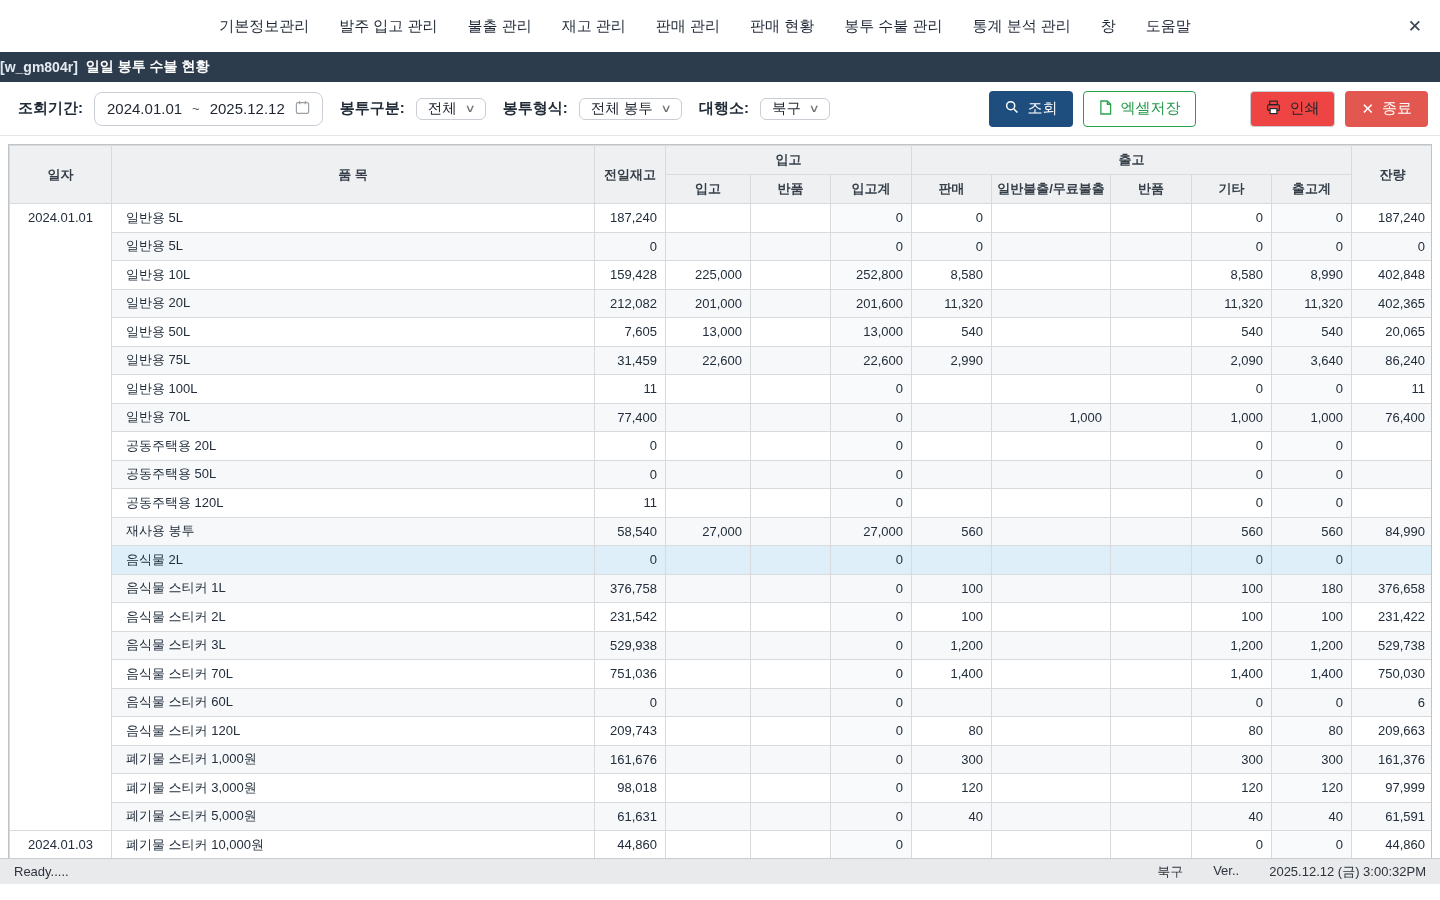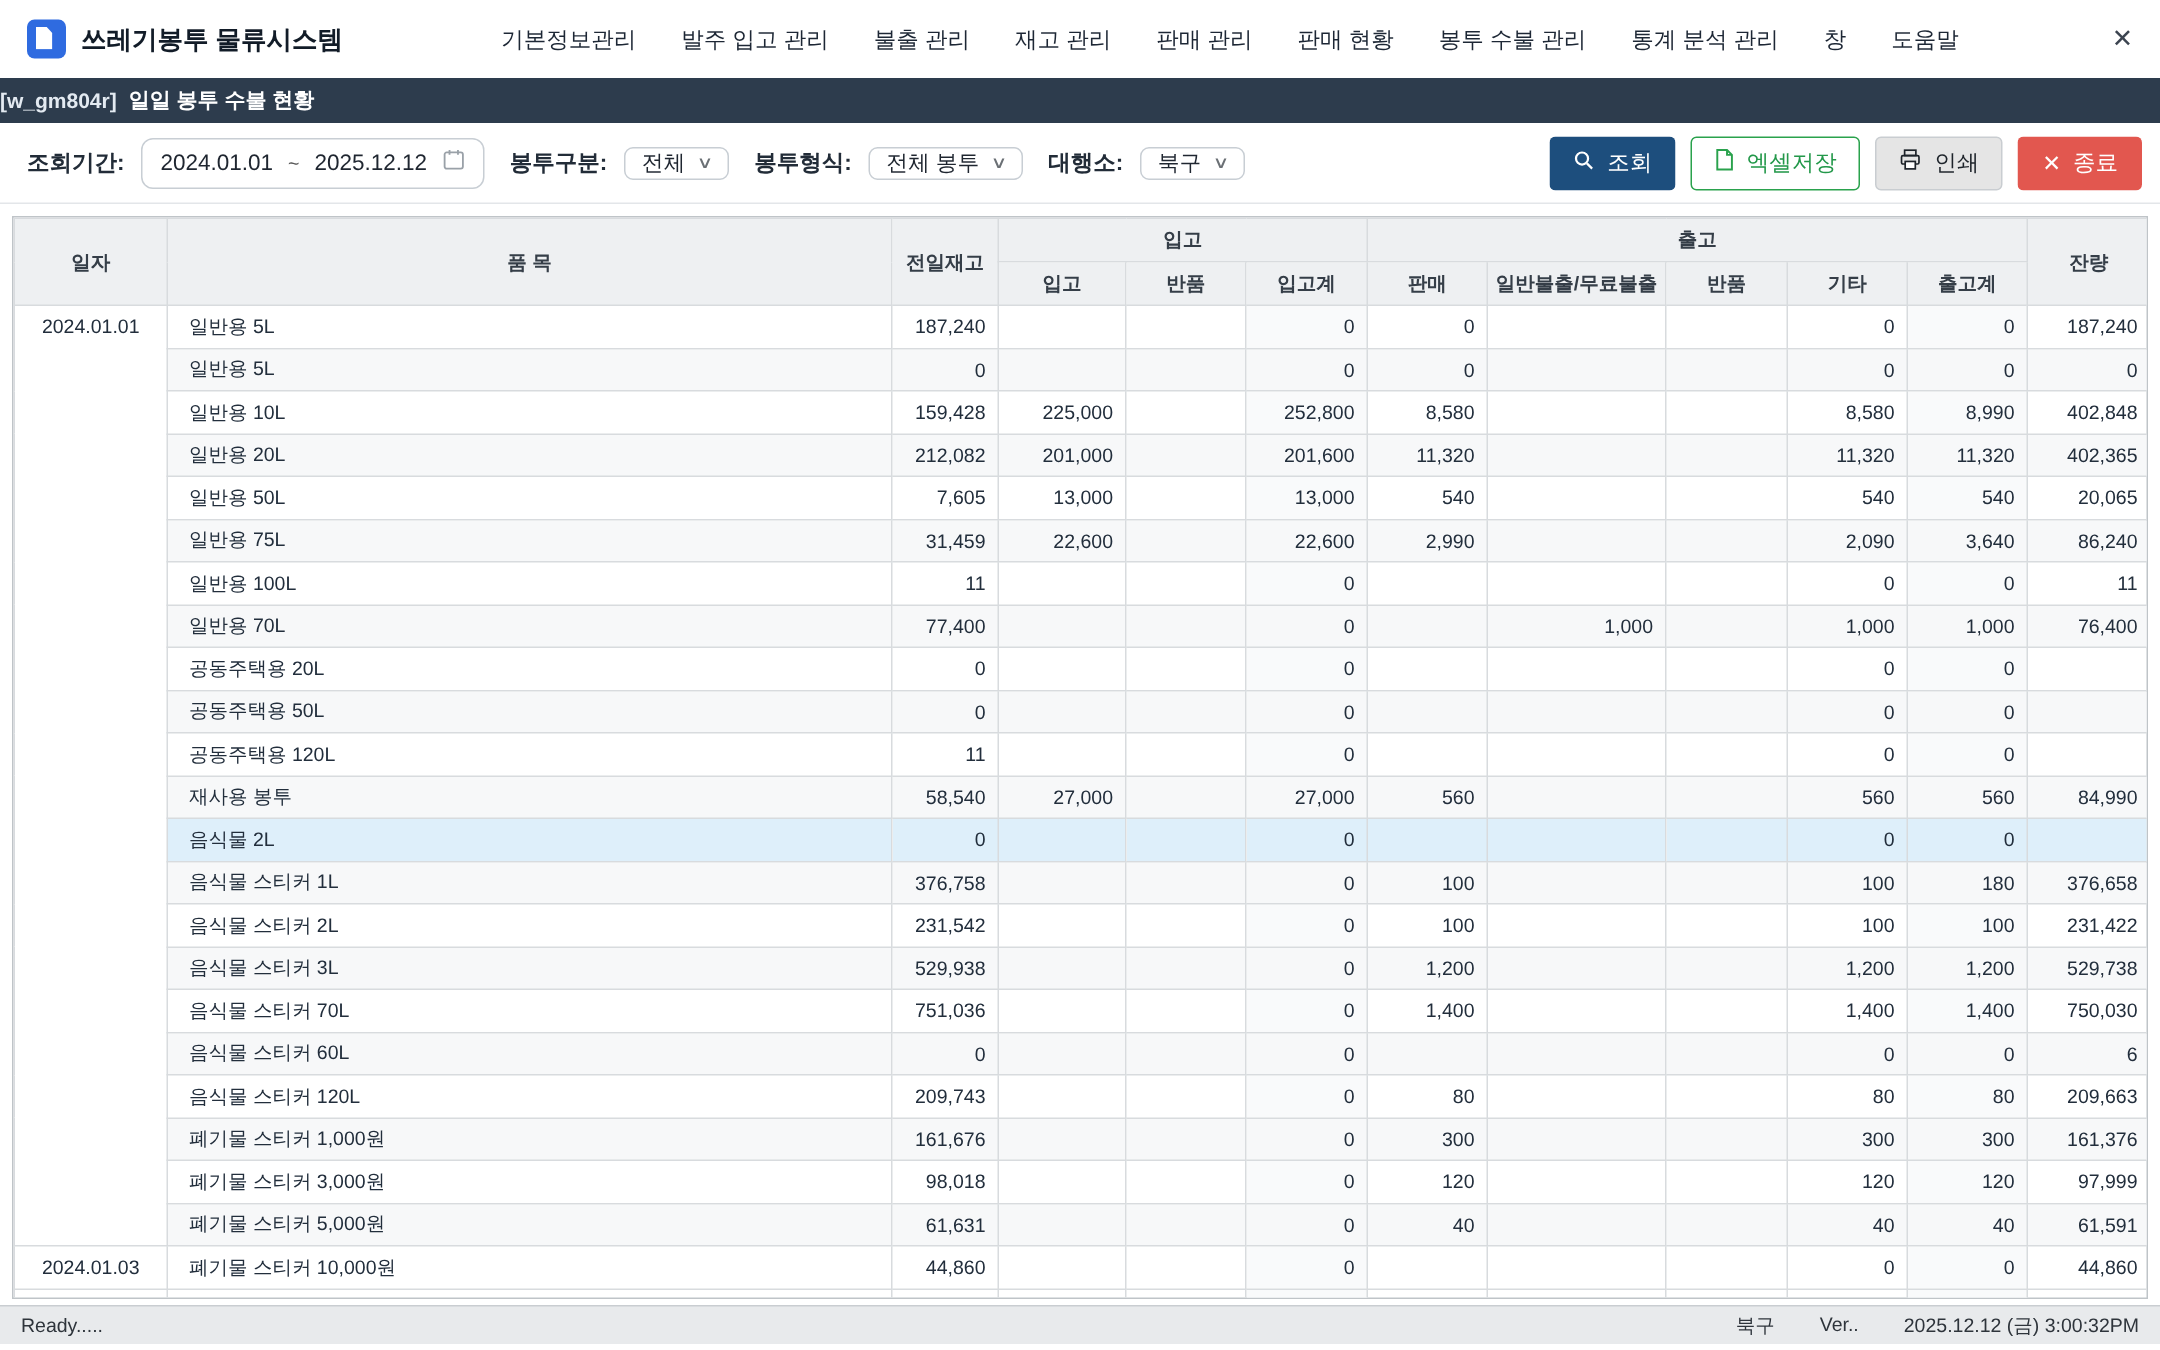--- a/index.html
+++ b/index.html
@@ -31,52 +31,48 @@
              height:34px; padding:0 12px; font-size:15px; color:#1f2630; }
   .datebox .sep { color:#555; font-size:13px; }
   .selbox { display:flex; align-items:center; gap:9px; border:1px solid #c8ced4; border-radius:6px;
             height:22px; padding:0 11px; font-size:14.5px; color:#1f2630; white-space:nowrap; }
   .chev { font-size:11px; color:#6b7075; transform:scaleX(1.4); }
   .btns { margin-left:auto; display:flex; gap:10px; }
   .btn { height:36px; border-radius:4px; padding:0 15px; display:flex; align-items:center; gap:8px;
          font-size:15px; border:1px solid transparent; white-space:nowrap; cursor:default; }
   .btn-search { background:#1d4e7d; color:#fff; }
   .btn-excel  { background:#fff; border-color:#2aa24d; color:#23984a; }
-  .btn-print  { background:#e5e5e5; border-color:#c9cdd1; color:#1d232a; }
+  .btn-print  { background:#ef4444; border-color:#c9cdd1; color:#1d232a;margin-left:44px; }
   .btn-exit   { background:#e2574f; color:#fff; }
   .btn svg { flex:0 0 auto; }
 
   
   .grid-wrap { margin:8px 8px 0 8px; border:1px solid #bfc4c8; overflow:hidden; height:722px; }
   table { border-collapse:collapse; table-layout:fixed; width:1424px; font-size:13px; color:#222e3c; }
   th,td { border:1px solid #d8dbde; overflow:hidden; white-space:nowrap; }
   thead th { background:#eef0f2; font-weight:bold; color:#353e48; height:29px; font-size:13px; }
   tbody td { height:28.5px; padding:0 8px; }
   td.left { text-align:left; padding-left:14px; }
   td.num  { text-align:right; }
   td.c-date { text-align:center; vertical-align:top; padding-top:6px; }
   tr.alt { background:#f7f8f9; }
   tr.hl  { background:#deeffa; }
   tr.partial td { height:8px; }
   col.tint { background:#f9fafb; }
 
   
-  .statusbar { position:fixed; left:0; right:0; bottom:4px; height:26px; background:#e8eaec;
+  .statusbar { position:fixed; left:0; right:0; bottom:16px; height:26px; background:#e8eaec;
                border-top:1px solid #c9cdd1; display:flex; align-items:center; padding:0 14px;
                font-size:13px; color:#2e343b; }
   .status-right { margin-left:auto; display:flex; gap:30px; }
 </style>
 </head>
 <body>
 
 <div class="topbar">
-  <div class="brand">
-    <div class="logo"></div>
-    <div class="brand-title">쓰레기봉투 물류시스템</div>
-  </div>
   <div class="menu">
       <span class="menu-item">기본정보관리</span>
       <span class="menu-item">발주 입고 관리</span>
       <span class="menu-item">불출 관리</span>
       <span class="menu-item">재고 관리</span>
       <span class="menu-item">판매 관리</span>
       <span class="menu-item">판매 현황</span>
       <span class="menu-item">봉투 수불 관리</span>
       <span class="menu-item">통계 분석 관리</span>
       <span class="menu-item">창</span>

